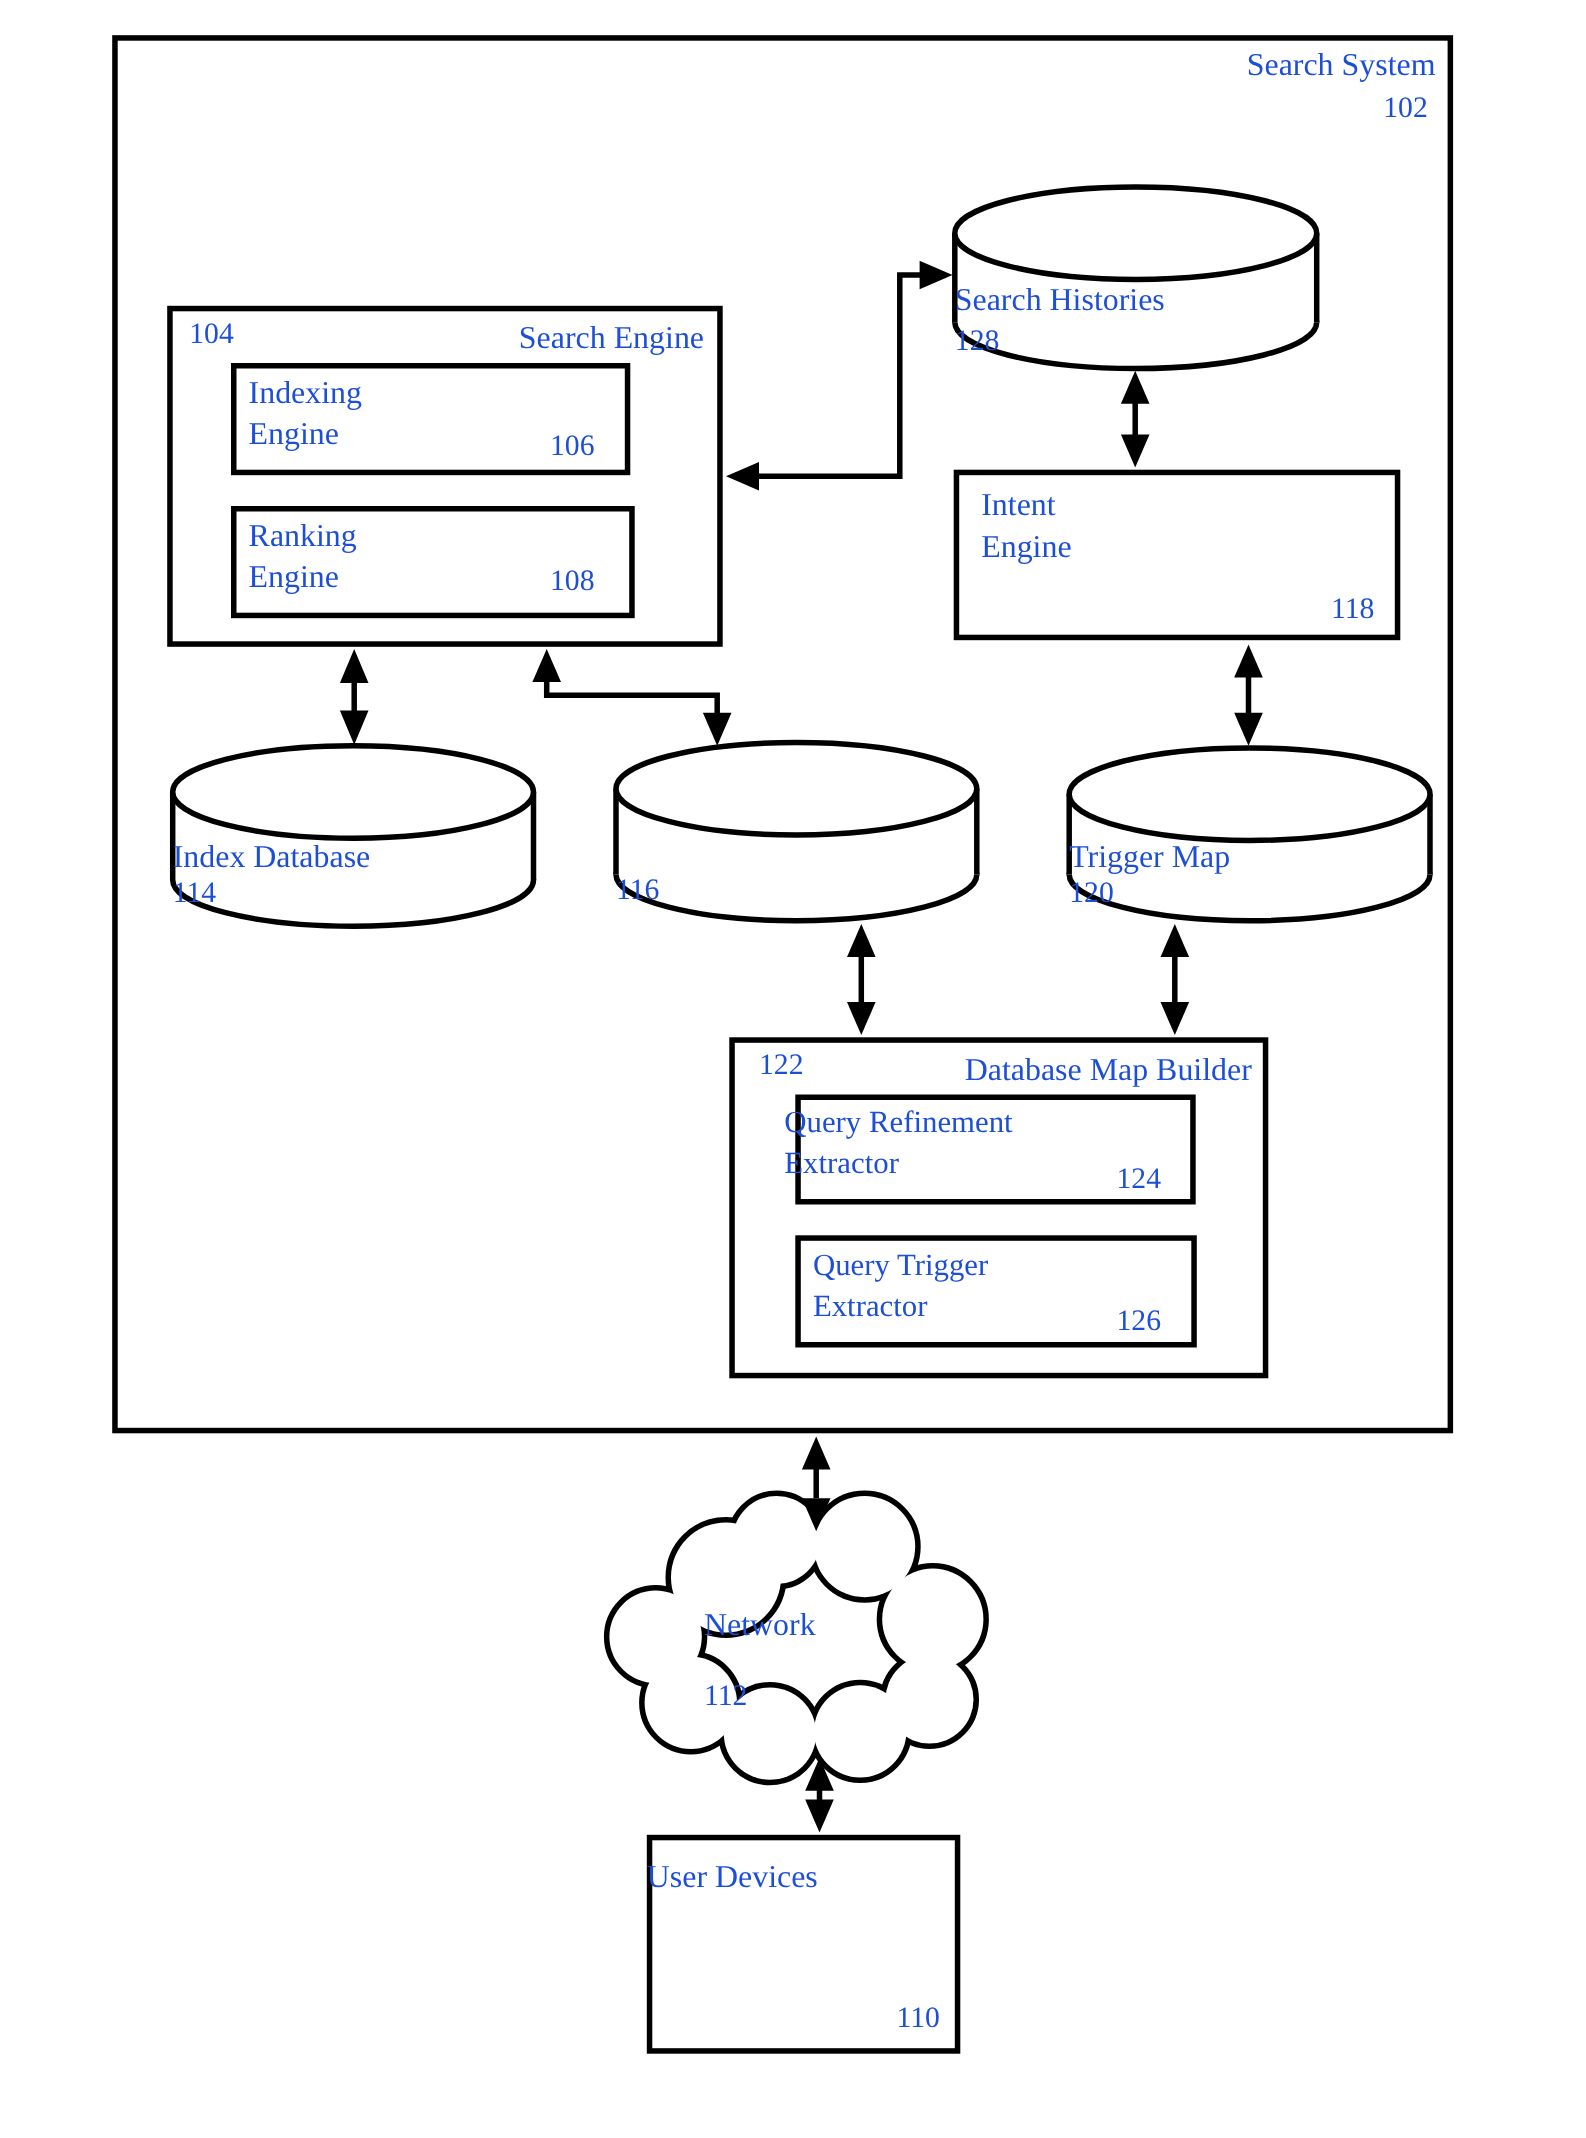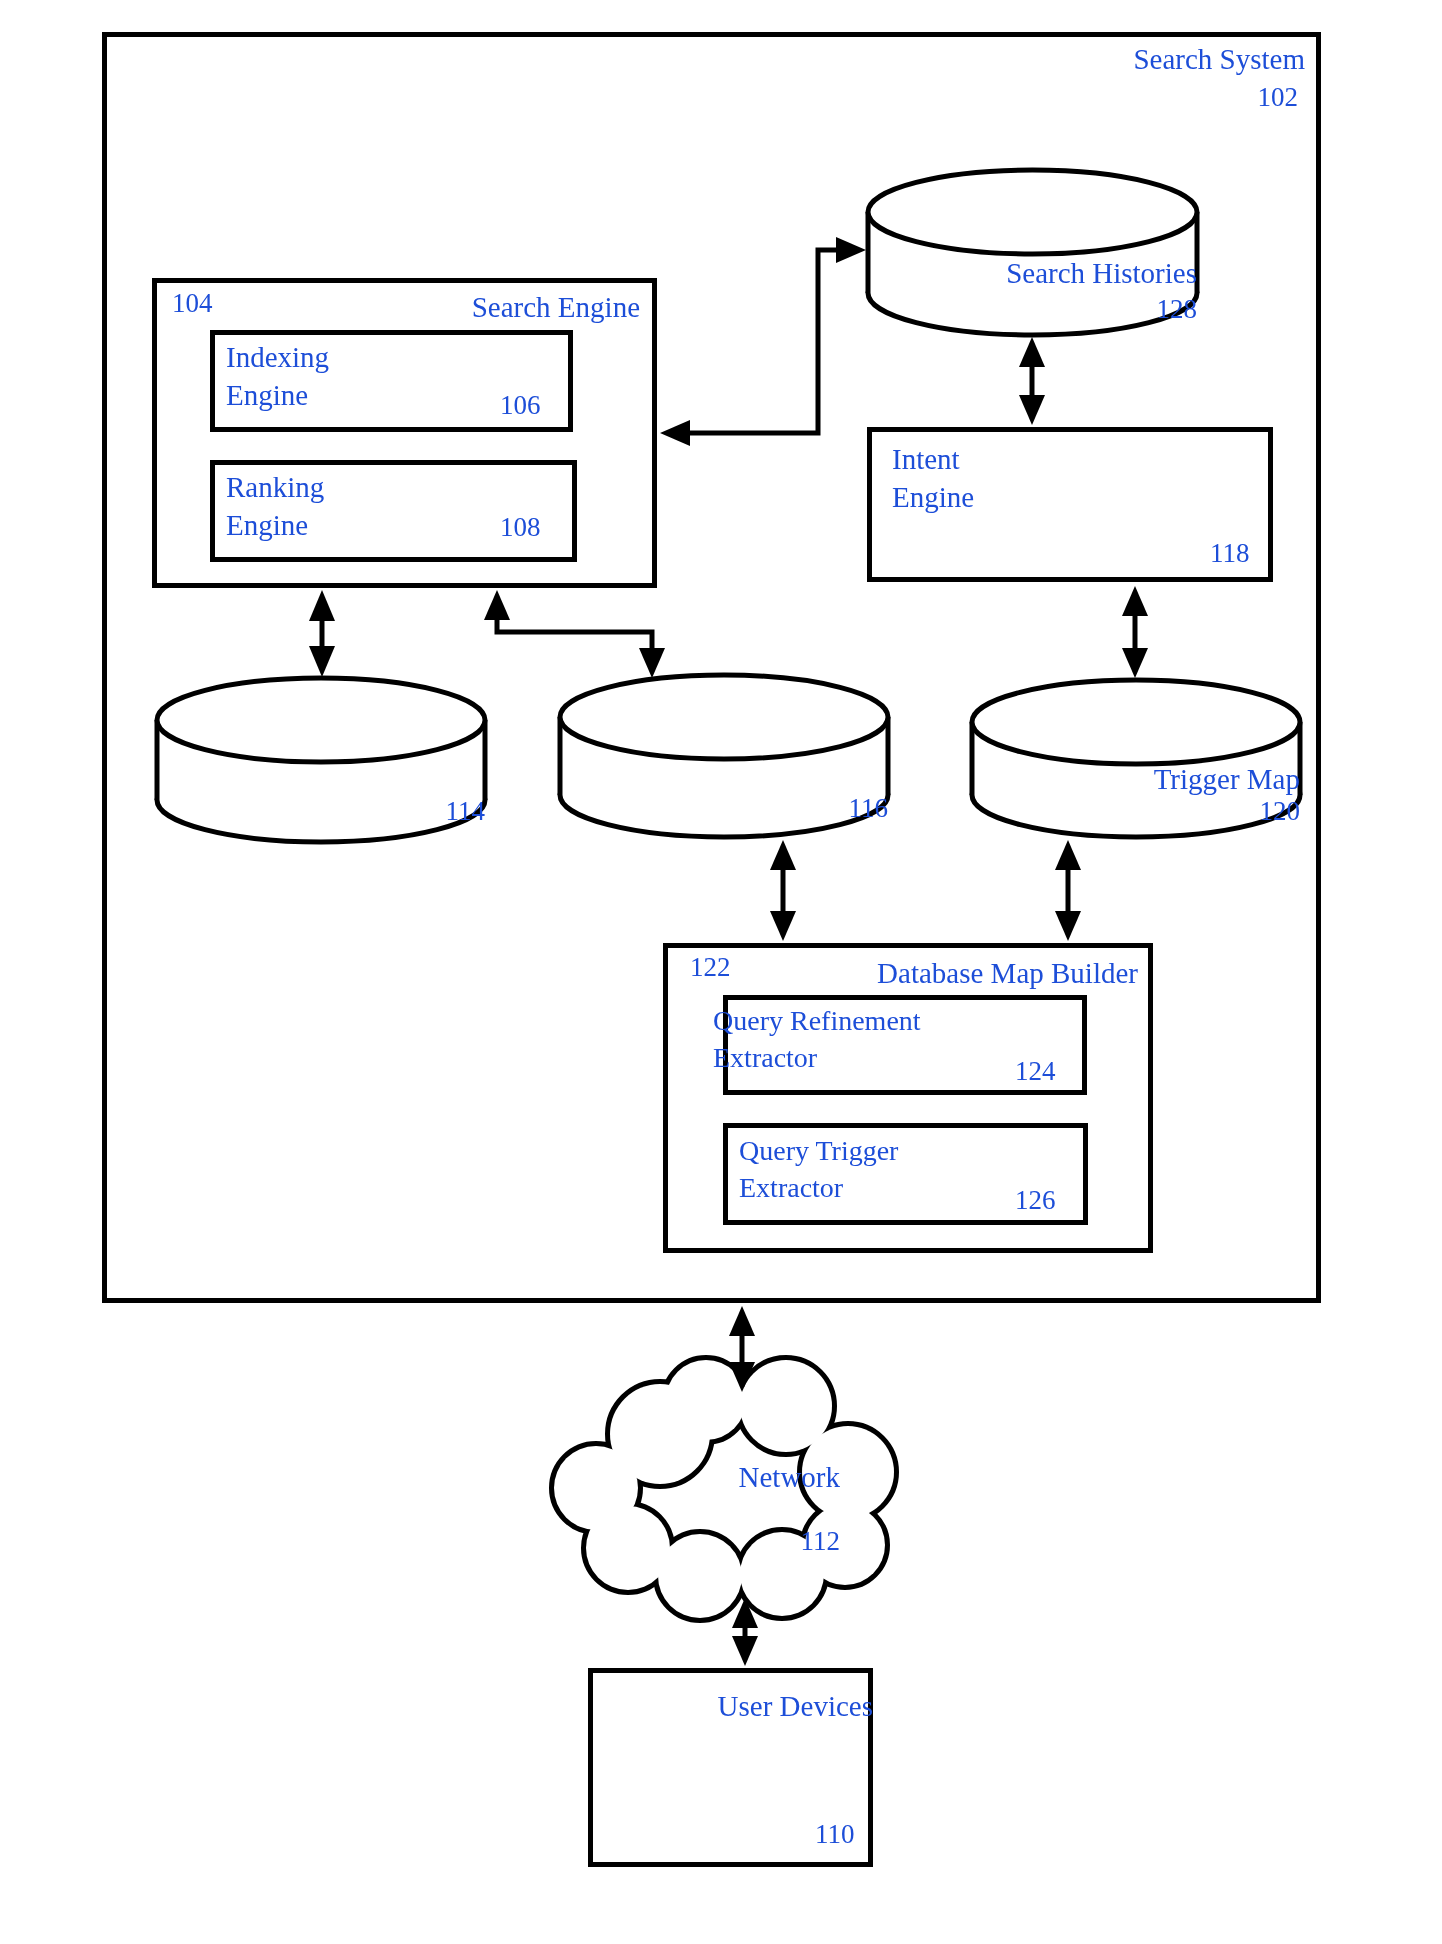--- a/index.html
+++ b/index.html
@@ -5,21 +5,21 @@
   html,body{margin:0;padding:0;background:#ffffff;}
   #stage{
     position:relative;width:1442px;height:1944px;background:#ffffff;
     font-family:Liberation Serif, serif;color:#1d4ed8;
     overflow:hidden;
   }
   #shapes{position:absolute;left:0;top:0;width:1442px;height:1944px;}
   .box{position:absolute;border:5px solid #000;box-sizing:border-box;background:transparent;}
   .lbl{position:absolute;font-size:29px;line-height:38px;white-space:nowrap;}
   .ref{position:absolute;font-size:27px;line-height:30px;white-space:nowrap;}
-  .ctr{text-align:right;}
+  .ctr{text-align:left;}
   .rgt{text-align:right;}
   .cap{position:absolute;font-size:37px;line-height:40px;text-align:center;white-space:nowrap;}
 </style>
 </head>
 <body>
 
 <div id="stage">
 
   <svg id="shapes" viewBox="0 0 1442 1944" xmlns="http://www.w3.org/2000/svg">
 
@@ -173,20 +173,21 @@
 
   <div class="lbl ctr" style="left:868px;top:254px;width:329px;">Search Histories</div>
   <div class="ref ctr" style="left:868px;top:294px;width:329px;">128</div>
 
   <div class="lbl" style="left:892px;top:440px;">
     <div>Intent</div>
     <div>Engine</div>
   </div>
   <div class="ref" style="left:1210px;top:538px;">118</div>
 
+  <div class="lbl ctr" style="left:157px;top:760px;width:328px;">Index Database</div>
   <div class="ref ctr" style="left:157px;top:796px;width:328px;">114</div>
 
   <div class="ref ctr" style="left:560px;top:793px;width:328px;">116</div>
 
   <div class="lbl ctr" style="left:972px;top:760px;width:328px;">Trigger Map</div>
   <div class="ref ctr" style="left:972px;top:796px;width:328px;">120</div>
 
   <div class="ref" style="left:690px;top:952px;">122</div>
   <div class="lbl rgt" style="left:788px;top:954px;width:350px;">Database Map Builder</div>
 

